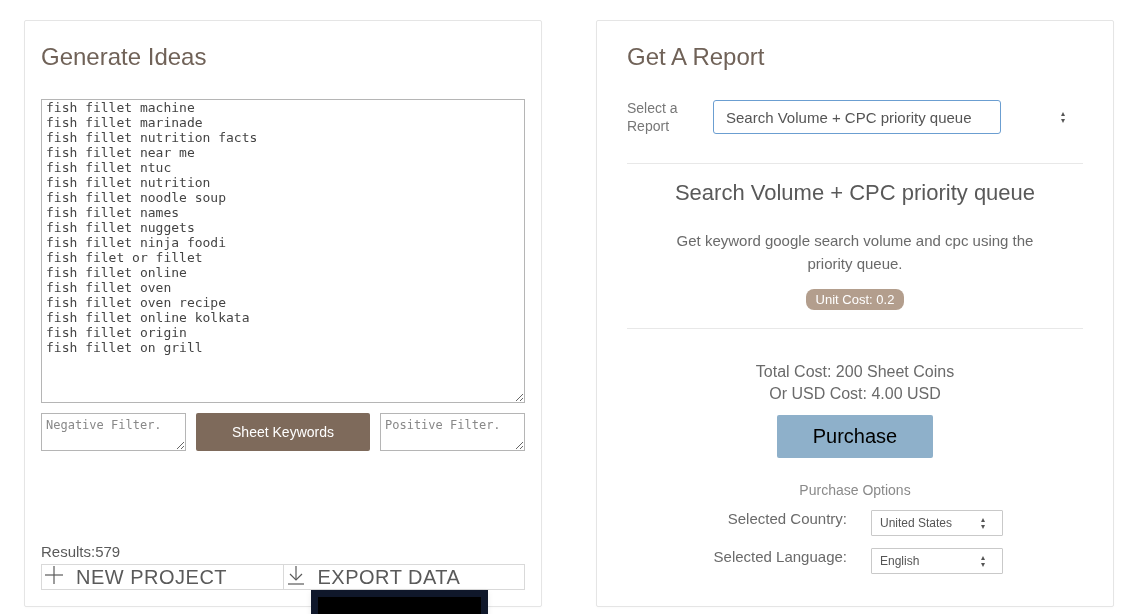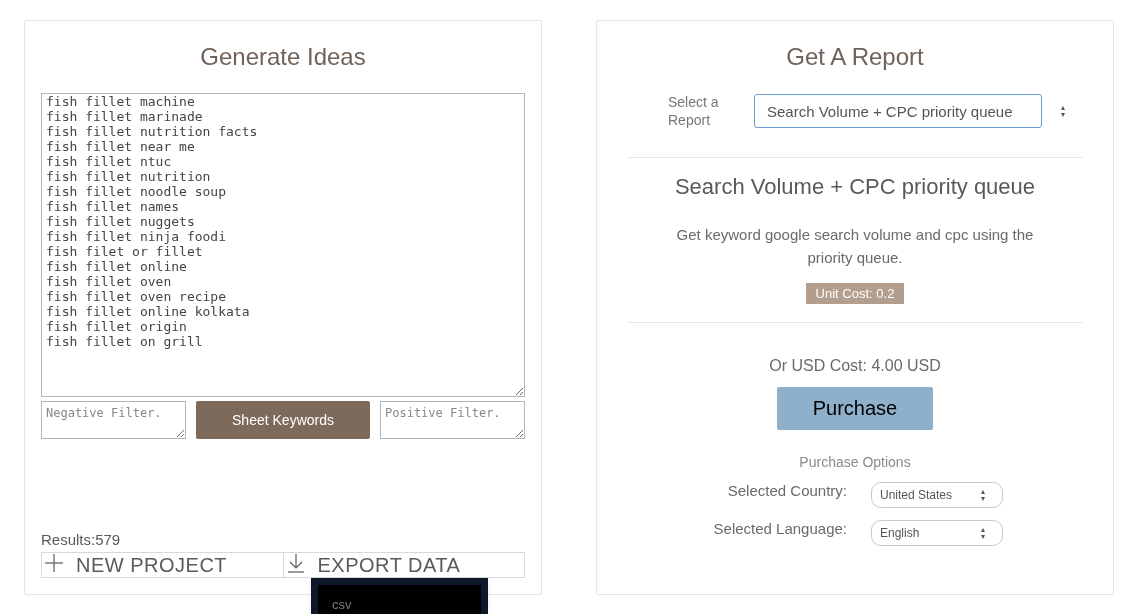--- a/index.html
+++ b/index.html
@@ -27,38 +27,39 @@
     padding: 22px 16px 16px 16px;
   }
   .panel-right {
     width: 518px;
     padding: 22px 30px 20px 30px;
   }
   .title {
     font-size: 24px;
     font-weight: 500;
     color: #706258;
-    text-align: center;
-    margin-bottom: 22px;
+    text-align: left;
+    margin-bottom: 28px;
   }
   textarea.keywords {
     width: 100%;
     height: 304px;
     resize: both;
     border: 1px solid #b5b5b5;
     font-family: "Menlo", "Consolas", monospace;
     font-size: 13px;
     line-height: 15px;
     padding: 0 4px;
     color: #444;
     white-space: pre;
   }
   .filter-row {
     display: flex;
     gap: 10px;
+    margin-top: 6px;
   }
   textarea.filter {
     flex: 1;
     height: 38px;
     border: 1px solid #b5b5b5;
     font-family: "Menlo","Consolas",monospace;
     font-size: 12px;
     color: #333;
     padding: 4px;
     resize: both;
@@ -119,21 +120,20 @@
     color: #7a7a7a;
     cursor: pointer;
   }
 
   
   .select-row {
     display: flex;
     align-items: center;
     gap: 26px;
     margin-bottom: 28px;
-    margin-left: 41px;
   }
   .select-label {
     font-size: 14px;
     color: #777;
     line-height: 1.3;
     width: 60px;
   }
   .report-select {
     flex: 1;
     height: 34px;
@@ -184,21 +184,21 @@
     margin: 0 auto 14px auto;
   }
   .badge {
     display: block;
     width: fit-content;
     margin: 0 auto;
     background: #b39e8d;
     color: #fff;
     font-size: 13px;
     padding: 3px 10px;
-    border-radius: 0;
+    border-radius: 8px;
   }
 
   .cost-block {
     text-align: center;
     margin-top: 34px;
   }
   .cost-block .line {
     font-size: 16px;
     color: #6a6a6a;
     margin-bottom: 4px;
@@ -230,21 +230,21 @@
     width: 140px;
     text-align: right;
     font-size: 15px;
     color: #6a6a6a;
   }
   .opt-select-wrap { position: relative; width: 132px; }
   .opt-select {
     width: 100%;
     height: 26px;
     border: 1px solid #c9c9c9;
-    border-radius: 10px;
+    border-radius: 1px;
     padding: 0 22px 0 8px;
     font-size: 12px;
     color: #555;
     background: #fff;
     appearance: none;
   }
 </style>
 </head>
 <body>
 
@@ -326,20 +326,21 @@
     <hr class="divider">
 
     <div class="report-title">Search Volume + CPC priority queue</div>
 
     <div class="desc-text">Get keyword google search volume and cpc using the priority queue.</div>
     <span class="badge">Unit Cost: 0.2</span>
 
     <hr class="divider" style="margin-top:18px">
 
     <div class="cost-block">
+      <div class="line">Total Cost: 200 Sheet Coins</div>
       <div class="line">Or USD Cost: 4.00 USD</div>
       <button class="btn-purchase">Purchase</button>
     </div>
 
     <div class="options-title">Purchase Options</div>
 
     <div class="opt-row">
       <div class="opt-label">Selected Country:</div>
       <div class="opt-select-wrap">
         <select class="opt-select">

